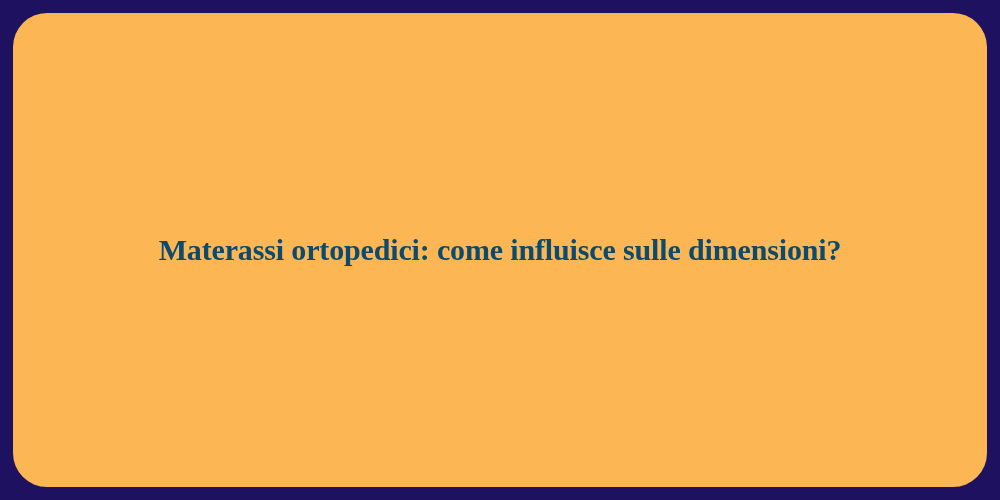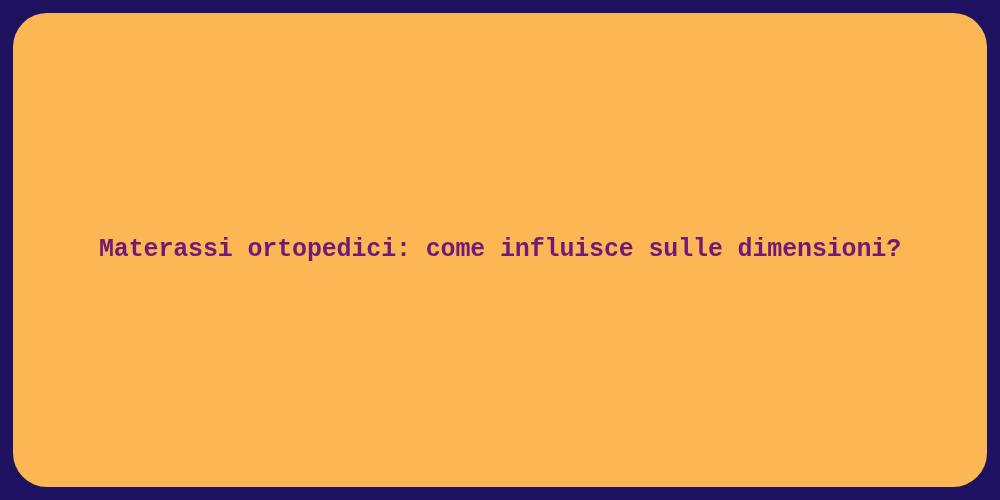--- a/index.html
+++ b/index.html
@@ -35,24 +35,24 @@
     justify-content: center;
   }
   .card-inner {
     width: 100%;
     padding: 0 40px;
     box-sizing: border-box;
     text-align: center;
   }
   .headline {
     margin: 0;
-    color: #701a75;
-    font-family: Liberation Mono, monospace;
+    color: #0c4a6e;
+    font-family: Liberation Serif, serif;
     font-weight: bold;
-    font-size: 25px;
+    font-size: 30px;
     line-height: 1.25;
     letter-spacing: -0.15px;
     white-space: nowrap;
   }
 </style>
 </head>
 <body>
 
 <div class="canvas">
   <div class="card">

